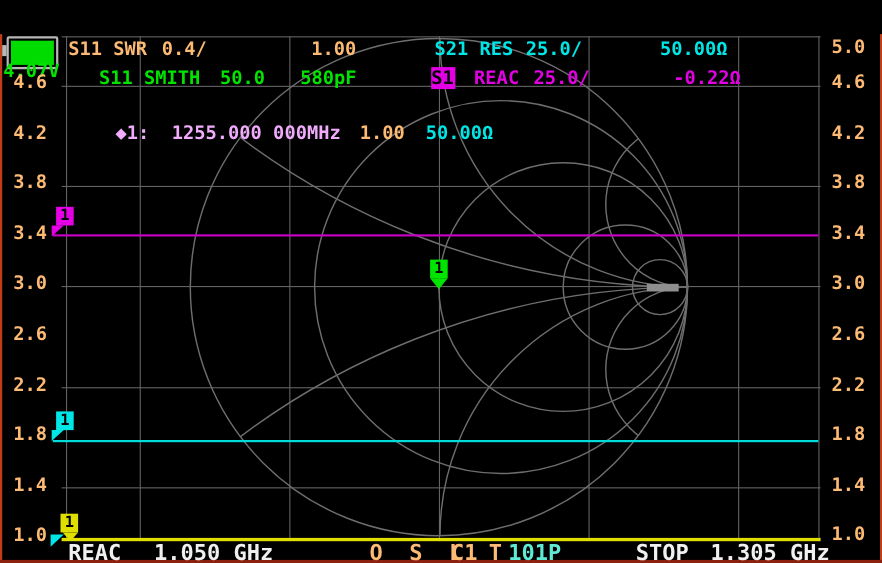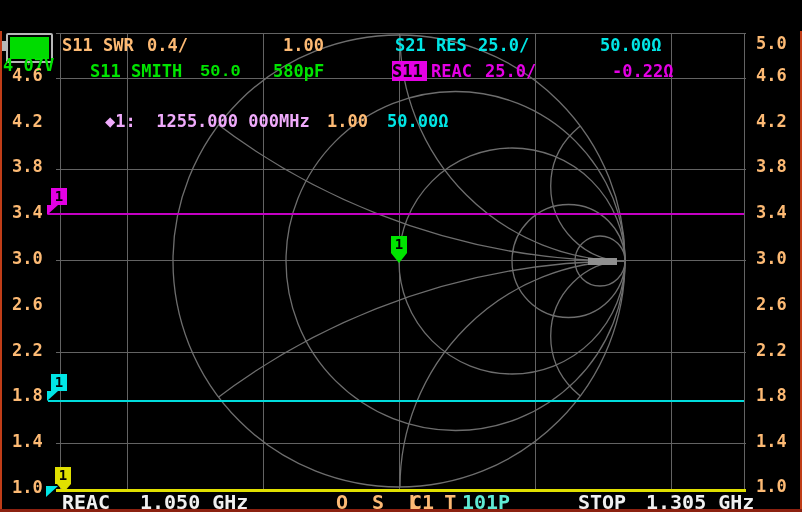--- a/index.html
+++ b/index.html
@@ -16,22 +16,22 @@
   .edge{position:absolute;background:#c03d18;}
   #edge-bottom{left:0;top:509px;width:802px;height:3px;background:#8c2110;}
   
   .gv{position:absolute;top:33px;width:1px;height:459px;background:#636363;}
   .gh{position:absolute;left:56px;width:690px;height:1px;background:#636363;}
   
   .t{position:absolute;font-weight:bold;font-size:17px;line-height:19px;white-space:pre;}
   .b{position:absolute;font-weight:bold;font-size:20px;line-height:19px;white-space:pre;}
   .yel{color:#fdba74}.grn{color:#00e400}.cyn{color:#00e6e6}.mag{color:#e400e4}
   .red{color:#5eead4}.wht{color:#f0f0f0}.pale{color:#f0abfc}
-  #s11-badge{position:absolute;left:392px;top:61px;width:35px;height:20px;background:#e400e4;
-             color:#000;font-weight:bold;font-size:17px;text-align:left;line-height:20px;}
+  #s11-badge{position:absolute;left:392px;top:61px;width:22px;height:20px;background:#e400e4;
+             color:#000;font-weight:bold;font-size:17px;text-align:center;line-height:20px;}
   
   .traceline{position:absolute;height:2px;}
   
   .flag{position:absolute;width:16px;height:17px;color:#000;font-weight:bold;font-size:14px;
         text-align:center;line-height:17px;}
   .tail{position:absolute;width:0;height:0;}
   
   #battery{position:absolute;left:6px;top:33px;width:43px;height:26px;border:2px solid #b8b8b8;
            border-radius:2px;background:#000;}
   #battery .fill{position:absolute;left:2px;top:2px;right:2px;bottom:2px;background:#00dc00;}
@@ -99,21 +99,21 @@
   <div class="t grn" style="left:3px;top:56px;">4.07V</div>
 
   <div class="t yel" style="left:62px;top:36px;">S11 SWR</div>
   <div class="t yel" style="left:147px;top:36px;">0.4/</div>
   <div class="t yel" style="left:283px;top:36px;">1.00</div>
   <div class="t cyn" style="left:395px;top:36px;">S21 RES</div>
   <div class="t cyn" style="left:478px;top:36px;">25.0/</div>
   <div class="t cyn" style="left:600px;top:36px;">50.00Ω</div>
 
   <div class="t grn" style="left:62px;top:62px;margin-left:28px;">S11 SMITH</div>
-  <div class="t grn" style="left:200px;top:62px;font-family:Liberation Mono, monospace;">50.0</div>
+  <div class="t grn" style="left:200px;top:62px;">50.0</div>
   <div class="t grn" style="left:273px;top:62px;">580pF</div>
   <div id="s11-badge">S11</div>
   <div class="t mag" style="left:431px;top:62px;">REAC</div>
   <div class="t mag" style="left:485px;top:62px;">25.0/</div>
   <div class="t mag" style="left:612px;top:62px;">-0.22Ω</div>
 
   <div class="t pale" style="left:105px;top:112px;">◆1:  1255.000 000MHz</div>
   <div class="t yel" style="left:327px;top:112px;">1.00</div>
   <div class="t cyn" style="left:387px;top:112px;">50.00Ω</div>
 

